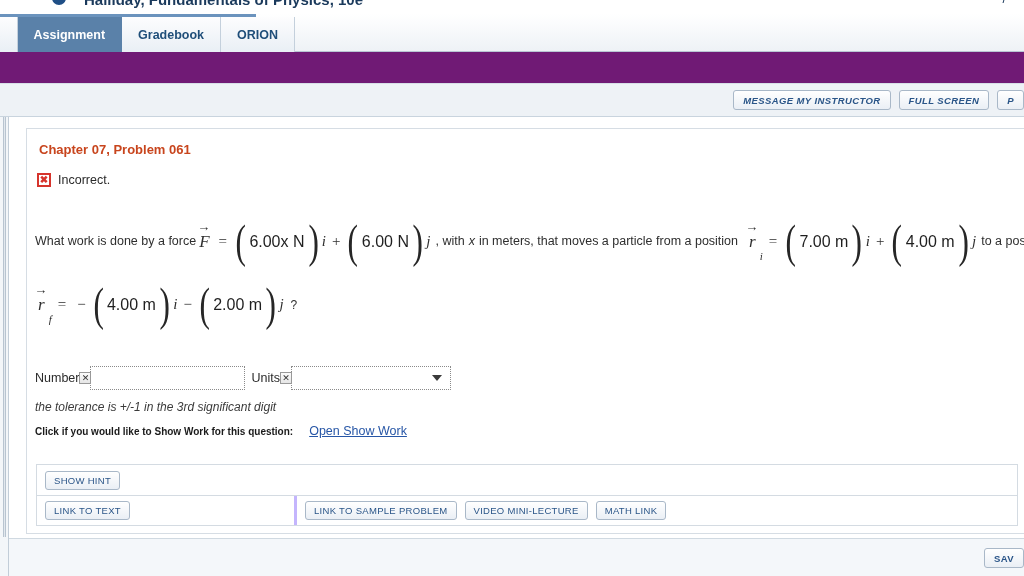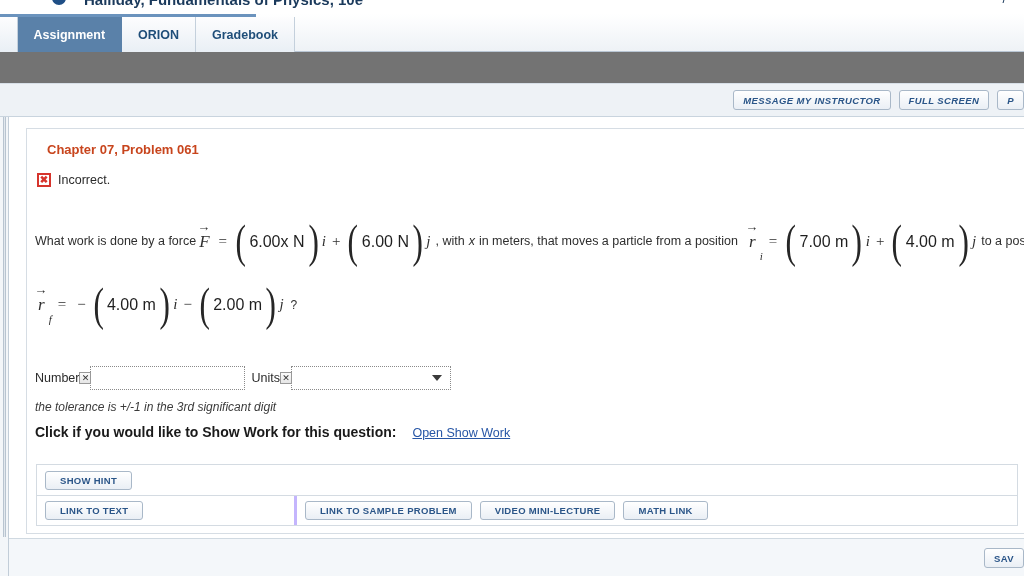--- a/index.html
+++ b/index.html
@@ -4,21 +4,21 @@
 <style>
   * { box-sizing: border-box; }
   html, body {
     margin: 0; padding: 0;
     width: 1024px; height: 576px;
     overflow: hidden;
     background: #ffffff;
     font-family: "Liberation Sans", sans-serif;
   }
 
-  #root { position: relative; width: 1024px; height: 576px; background: #737373; }
+  #root { position: relative; width: 1024px; height: 576px; background: #701a75; }
 
   
   .brand-strip {
     position: absolute; left: 0; top: 0; width: 1024px; height: 14px;
     background: #ffffff; overflow: hidden;
   }
   .brand-logo {
     position: absolute; left: 52px; top: -9px;
     width: 14px; height: 14px; border-radius: 50%;
     background: #1f4f86;
@@ -94,21 +94,21 @@
   .content-wrap {
     position: absolute; left: 9px; top: 117px; width: 1015px; height: 421px;
     background: #ffffff;
   }
   .qpanel {
     position: absolute; left: 17px; top: 11px; width: 1000px; height: 406px;
     background: #ffffff; border: 1px solid #d6dde4; border-right: none;
   }
 
   .chapter-title {
-    position: absolute; left: 20px; top: 13px;
+    position: absolute; left: 12px; top: 13px;
     font-size: 13px; font-weight: bold; color: #c8451d;
     white-space: nowrap;
   }
 
   .incorrect-row {
     position: absolute; left: 10px; top: 44px;
     display: flex; align-items: center; gap: 7px;
   }
   .x-icon {
     width: 14px; height: 14px;
@@ -199,41 +199,41 @@
 
   .tolerance {
     position: absolute; left: 8px; top: 271px;
     font-size: 12px; font-style: italic; color: #3a3a3a;
   }
 
   .showwork-row {
     position: absolute; left: 8px; top: 295px;
     display: flex; align-items: baseline; gap: 16px;
   }
-  .showwork-label { font-size: 14px; font-weight: bold; color: #1a1a1a; }
+  .showwork-label { font-size: 10px; font-weight: bold; color: #1a1a1a; }
   .showwork-link {
     font-size: 12.5px; color: #2756a6; text-decoration: underline; cursor: pointer;
   }
 
   
   .rtable {
     position: absolute; left: 9px; top: 335px; width: 982px;
     border: 1px solid #d4dbe2;
   }
   .rrow { display: flex; align-items: center; min-height: 30px; }
   .rrow.second { border-top: 1px solid #d4dbe2; }
   .rcell-left {
     width: 260px; padding: 5px 8px; display: flex; align-items: center; gap: 8px;
   }
   .rcell-left.bordered { border-right: 3px solid #c4b5fd; }
   .rcell-right { flex: 1; padding: 5px 8px; display: flex; align-items: center; gap: 8px; }
   .rbtn {
-    height: 19px; padding: 0 14px;
+    height: 19px; padding: 0 8px;
     display: flex; align-items: center;
-    font-size: 9.5px; font-weight: bold; letter-spacing: 0.3px;
+    font-size: 9.5px; font-weight: normal; letter-spacing: 0.3px;
     color: #2a5588;
     background: linear-gradient(#ffffff, #eaeff5);
     border: 1px solid #a9b8c8; border-radius: 3px;
     white-space: nowrap; cursor: pointer;
   }
 
   
   .footer {
     position: absolute; left: 9px; top: 538px; width: 1015px; height: 38px;
     background: #f4f7fa; border-top: 1px solid #d0d9e1;
@@ -269,24 +269,24 @@
   <div class="tabbar">
     <div class="tabbar-topline"></div>
     <div class="tabs">
       <div class="tab">
         <span>ctice</span>
       </div>
       <div class="tab active">
         <span>Assignment</span>
       </div>
       <div class="tab">
+        <span>Gradebook</span>
+      </div>
+      <div class="tab">
         <span>ORION</span>
-      </div>
-      <div class="tab">
-        <span>Gradebook</span>
       </div>
       <div class="tab-filler"></div>
     </div>
   </div>
 
   <div class="toolband">
     <div class="toolband-inner">
       <div class="tool-btn">MESSAGE MY INSTRUCTOR</div>
       <div class="tool-btn">FULL SCREEN</div>
       <div class="tool-btn">P</div>

